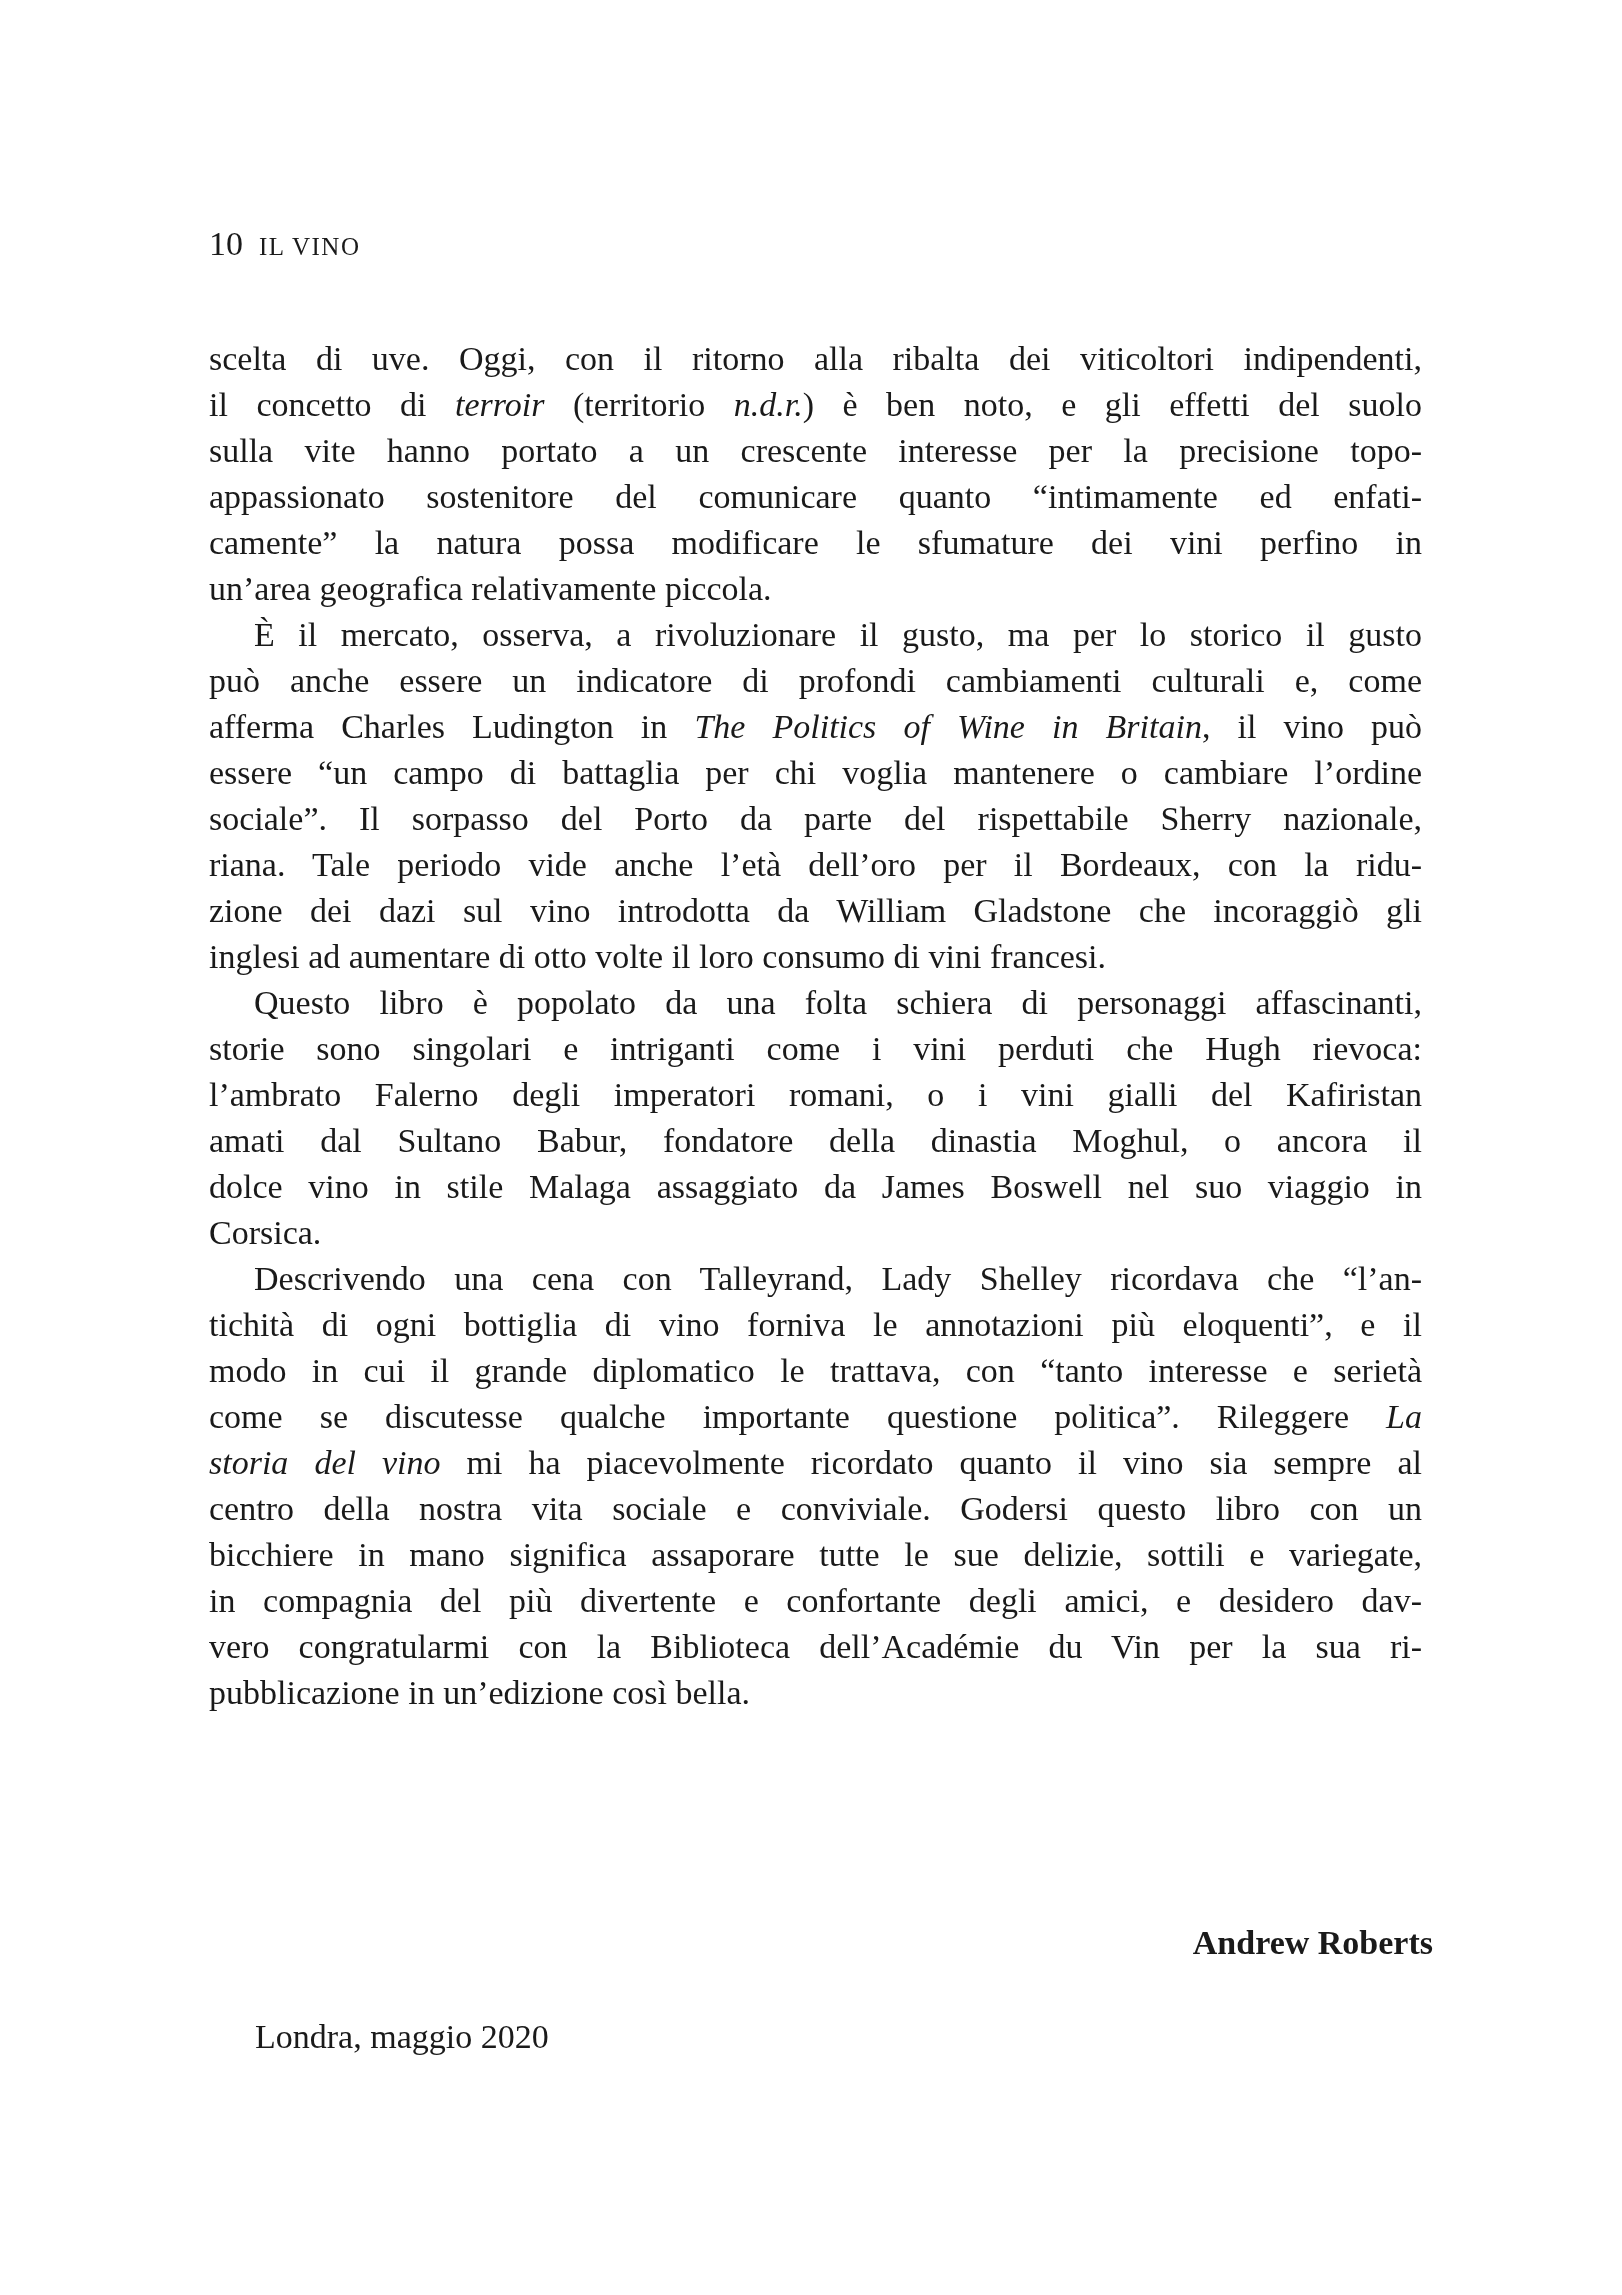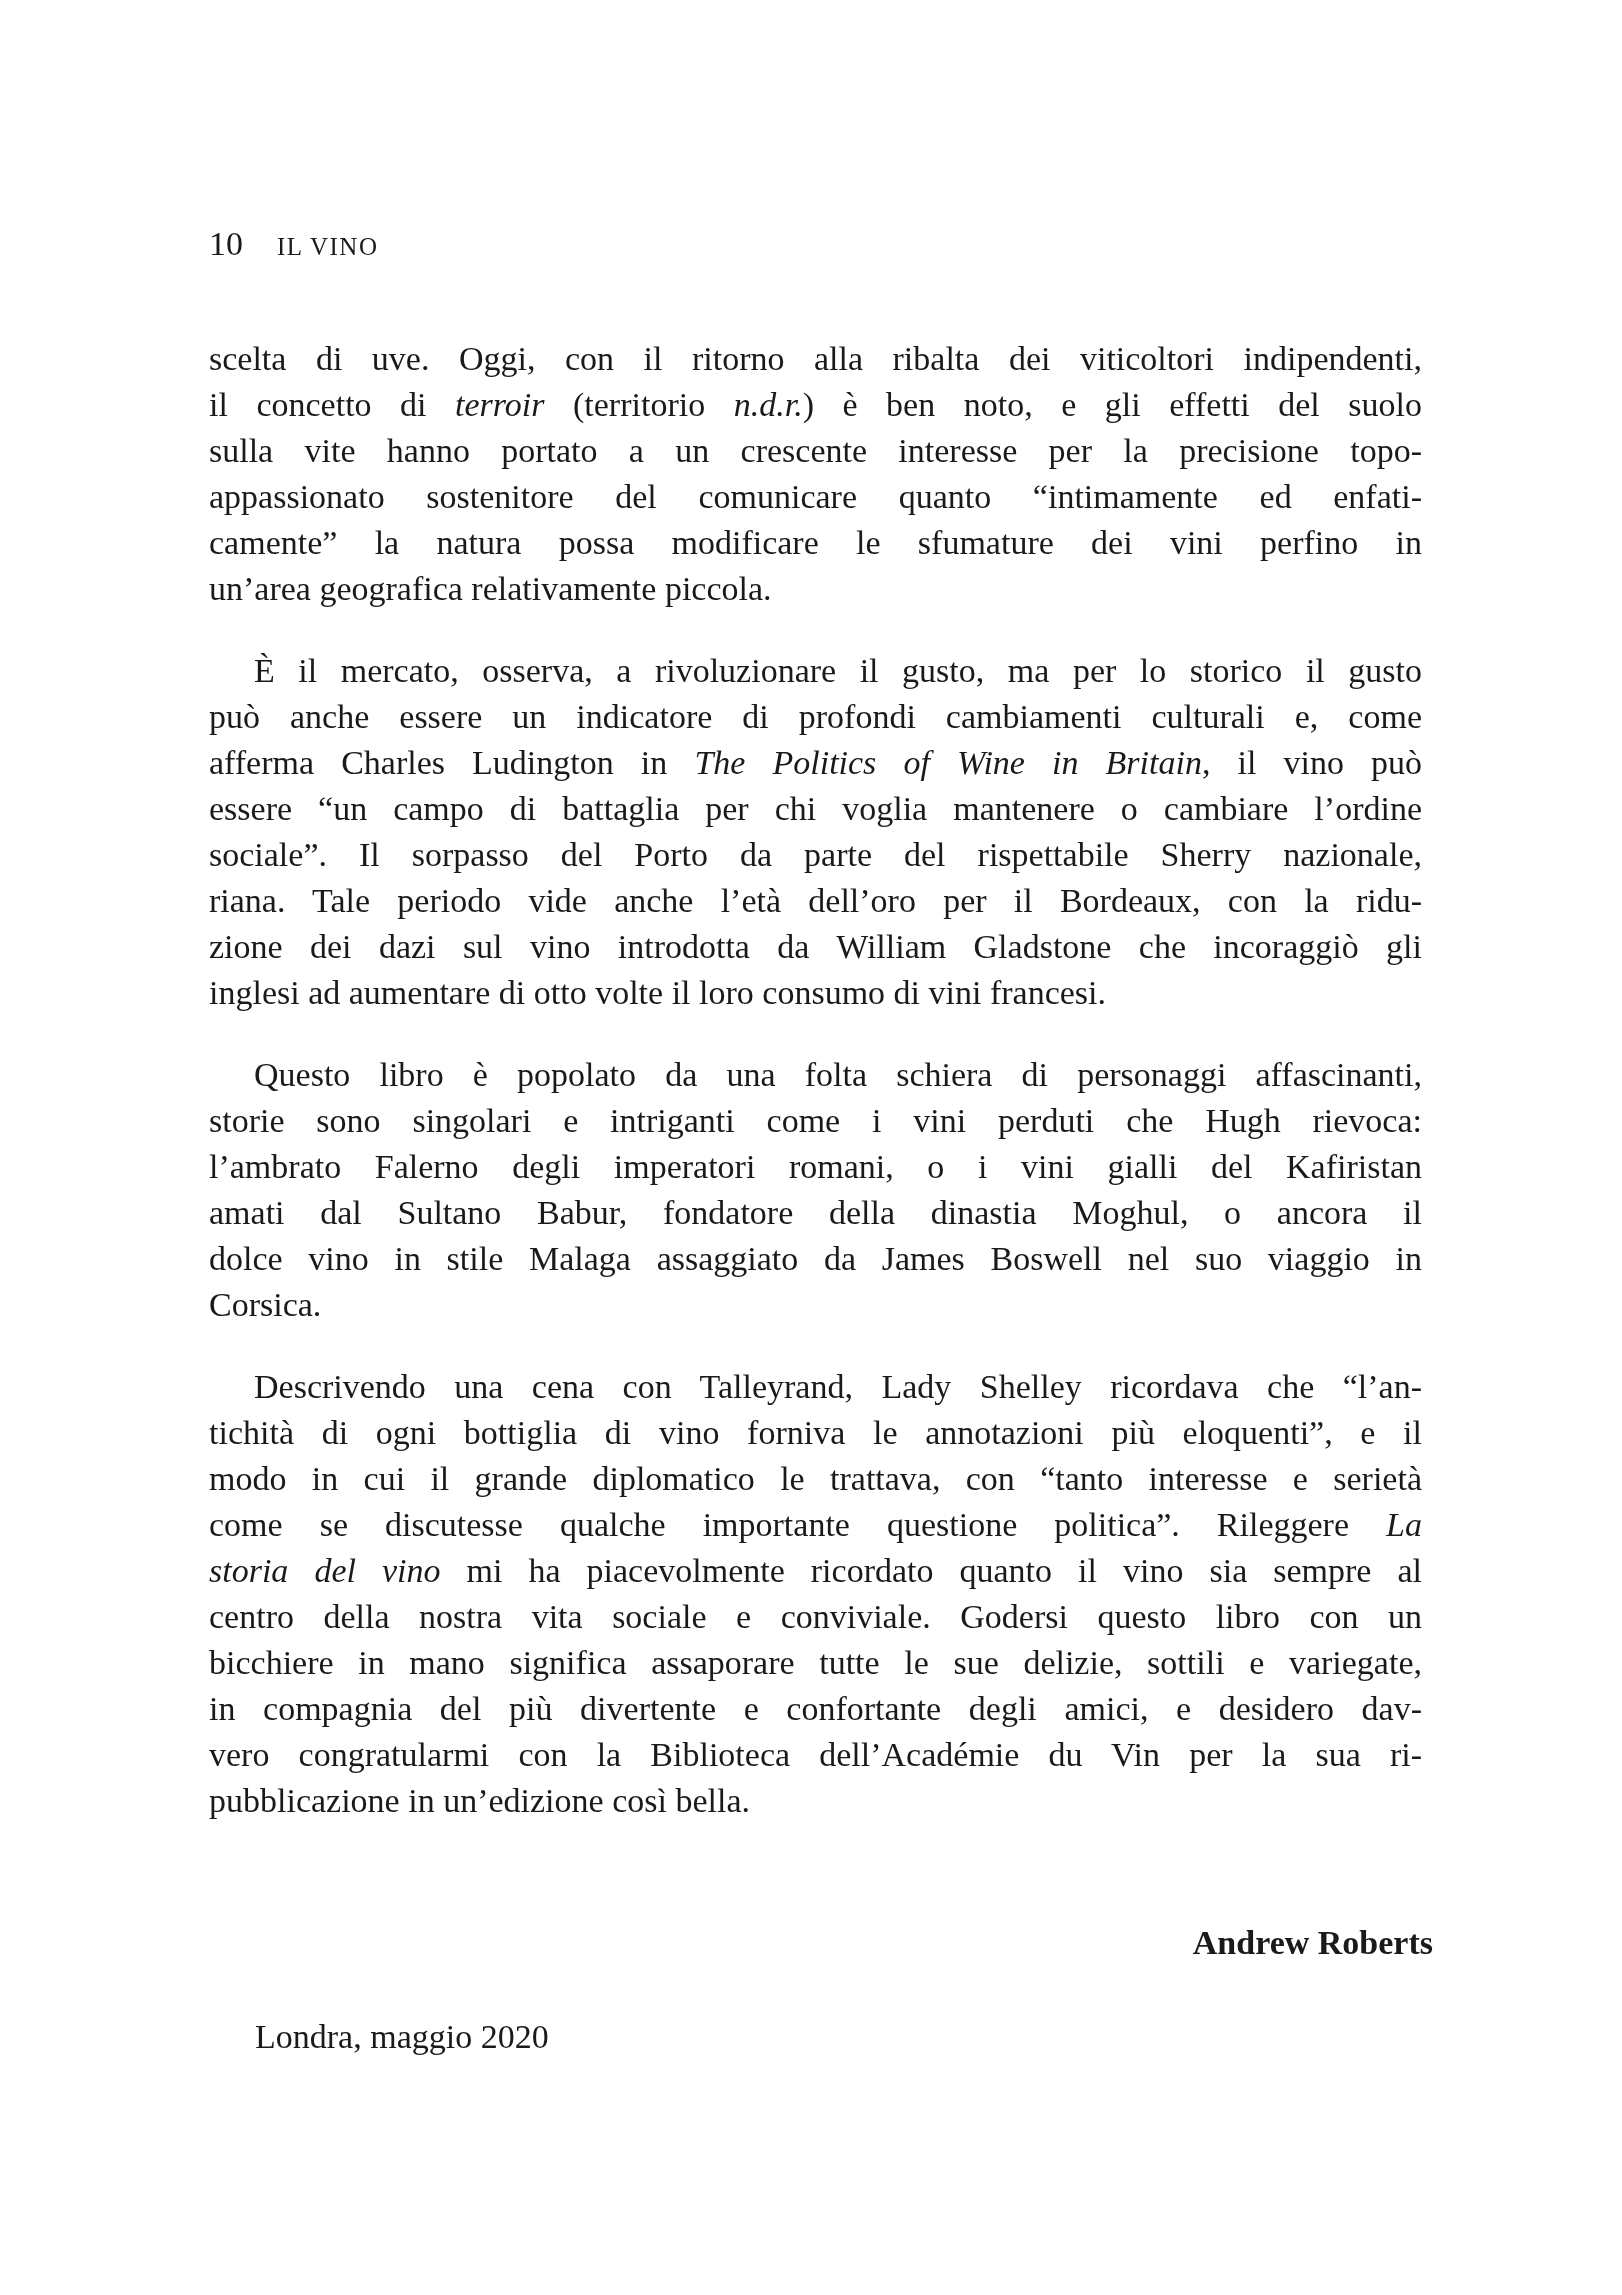--- a/index.html
+++ b/index.html
@@ -27,21 +27,21 @@
     width: 1213px;
     white-space: nowrap;
   }
   .pagenum {
     font-size: 34px;
     line-height: 1;
   }
   .running-title {
     font-size: 25px;
     letter-spacing: 1.5px;
-    margin-left: 34px;
+    margin-left: 16px;
     line-height: 1;
   }
   .body-text {
     position: absolute;
     left: 209px;
     top: 336px;
     width: 1213px;
     font-size: 34px;
     line-height: 46px;
   }
@@ -49,21 +49,20 @@
     text-align: justify;
     text-align-last: justify;
     height: 46px;
   }
   .line.last {
     text-align: left;
     text-align-last: left;
   }
   .line.indent {
     text-indent: 45px;
-    margin-top: 36px;
   }
   .it {
     font-style: italic;
   }
   .signature {
     position: absolute;
     left: 220px;
     top: 1926px;
     width: 1213px;
     text-align: right;

